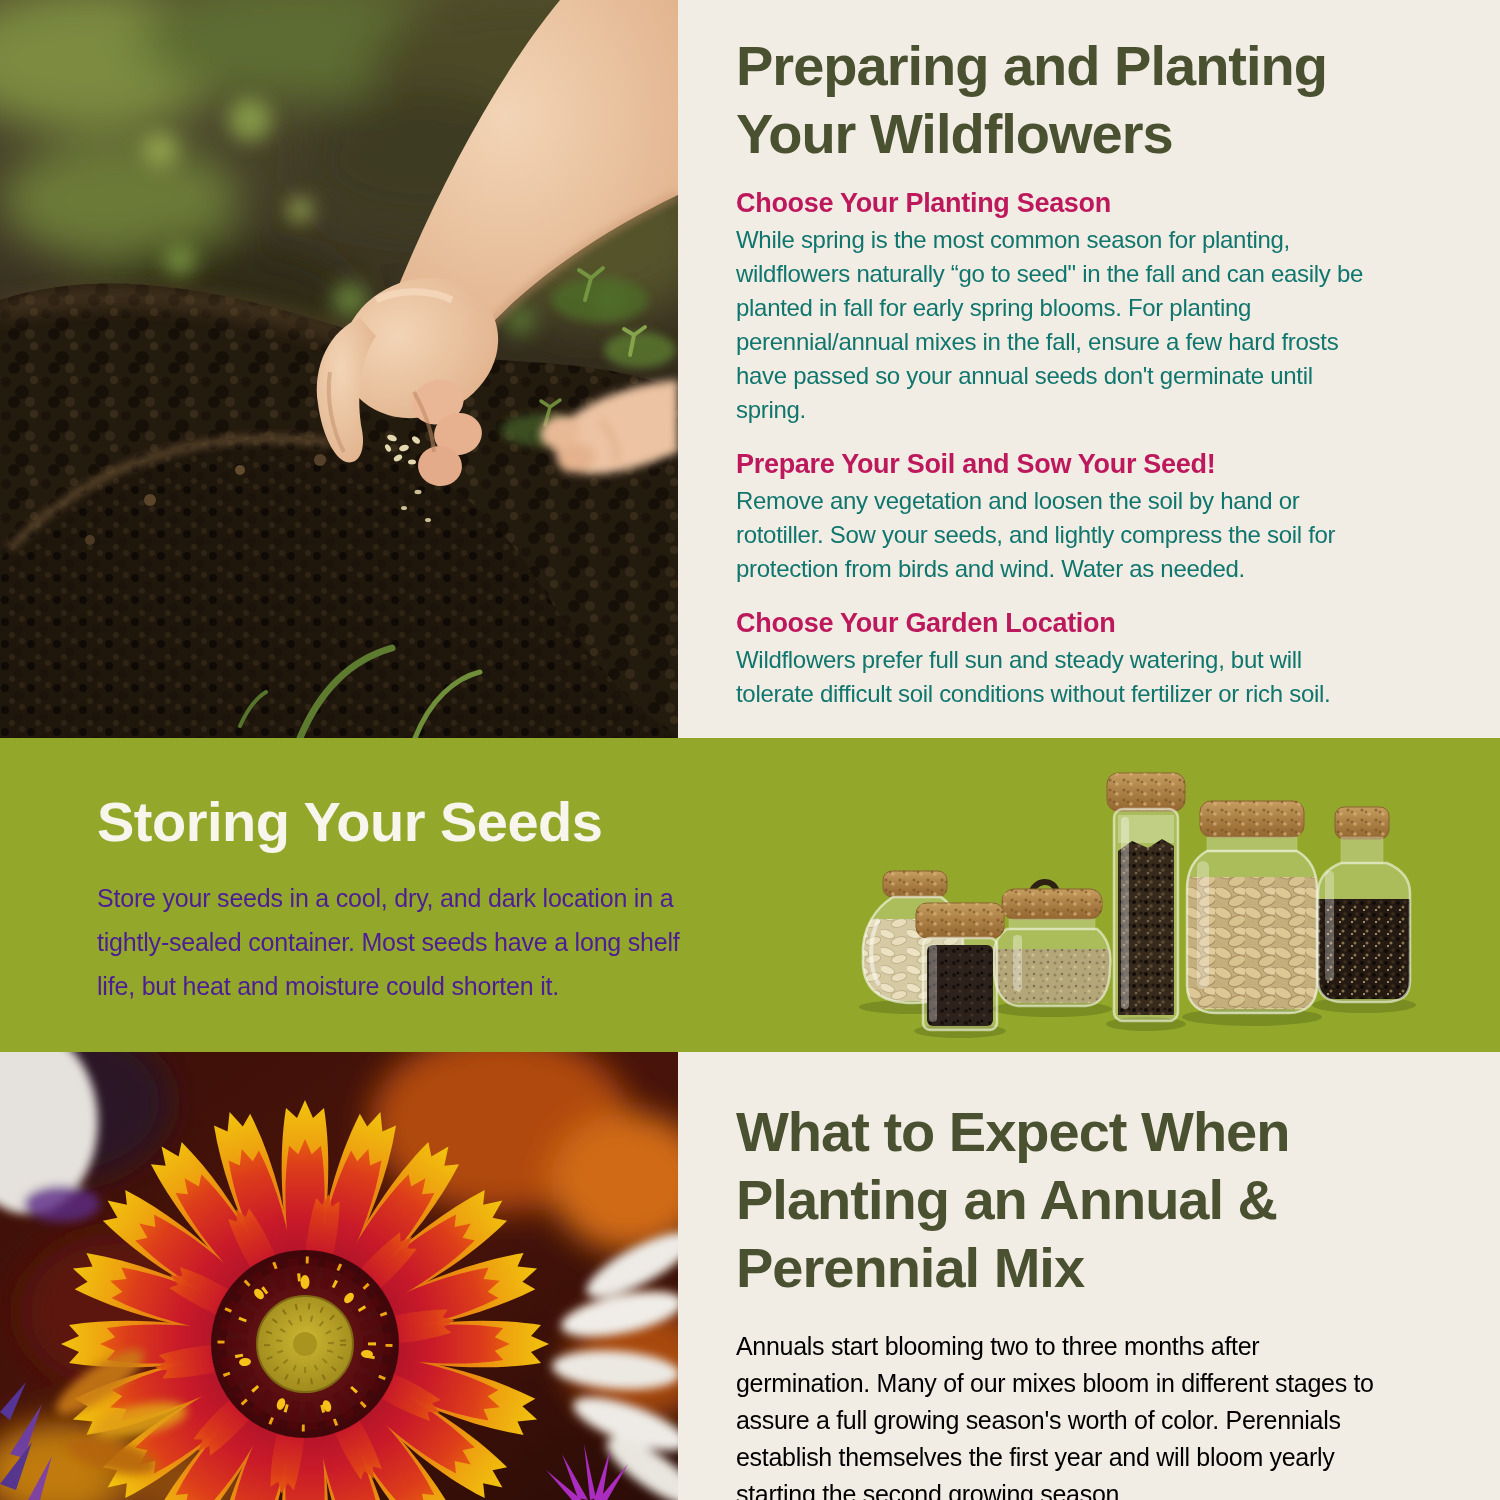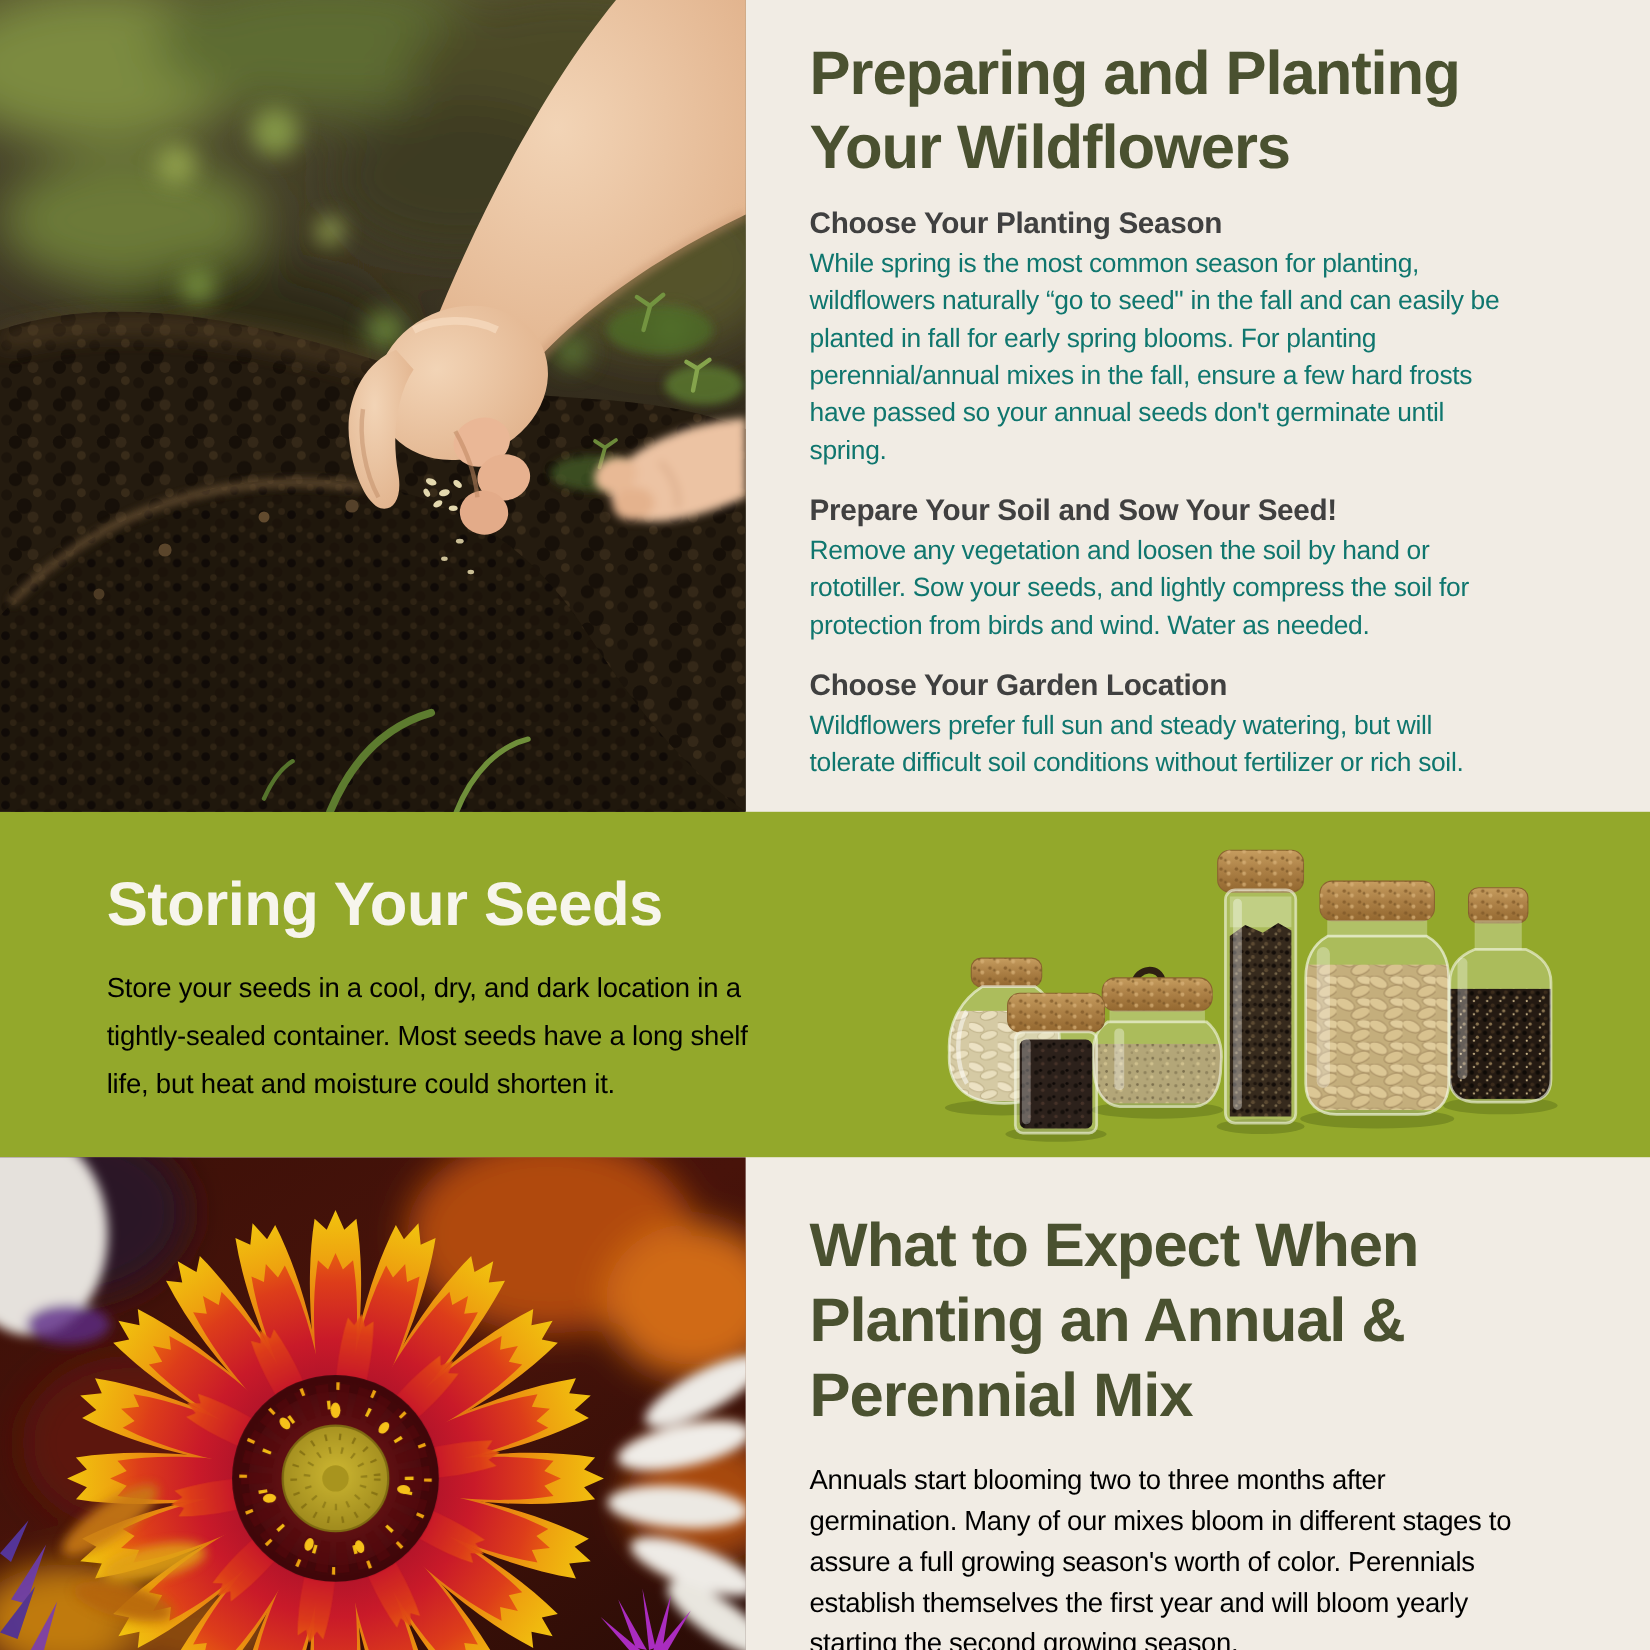--- a/index.html
+++ b/index.html
@@ -15,21 +15,21 @@
   .photo-flower  { left:0; top:1052px; width:678px; height:448px; }
 
   .col-top { position:absolute; left:736px; top:32px; width:730px; }
   .col-bottom { position:absolute; left:736px; top:1070px; width:730px;margin-top:28px; }
 
   .title {
     color:#4a5130; font-weight:700; font-size:56px; line-height:68px;
     letter-spacing:-1px; white-space:pre-line;
   }
   .subhead {
-    color:#404040; font-weight:700; font-size:27px; line-height:30px;
+    color:#be185d; font-weight:700; font-size:27px; line-height:30px;
     letter-spacing:-0.3px; margin-top:22px;
   }
   .subsection:first-of-type .subhead { margin-top:20px; }
   .para {
     color:#0f766e; font-size:24px; line-height:34px;
     letter-spacing:-0.3px; margin-top:5px; white-space:pre-line;
   }
   .para-lg {
     color:#000000; font-size:25px; line-height:37px;
     letter-spacing:-0.3px; margin-top:26px; white-space:pre-line;
@@ -39,21 +39,21 @@
     position:absolute; left:0; top:738px; width:1500px; height:314px;
     background:#93a82b;
     padding-left:15px;
   }
   .band-inner { position:absolute; left:97px; top:54px; width:680px; }
   .band-title {
     color:#f7f5ec; font-weight:700; font-size:56px; line-height:60px;
     letter-spacing:-0.5px;
   }
   .band-para {
-    color:#000000; font-size:25px; line-height:44px;
+    color:#4c1d95; font-size:25px; line-height:44px;
     letter-spacing:-0.2px; margin-top:24px; white-space:pre-line;
   }
   .jars-photo { position:absolute; left:855px; top:28px; width:590px; height:278px; }
   .jars-photo svg { display:block; width:100%; height:100%; }
 </style>
 </head>
 <body>
 
 <div class="canvas">
 

